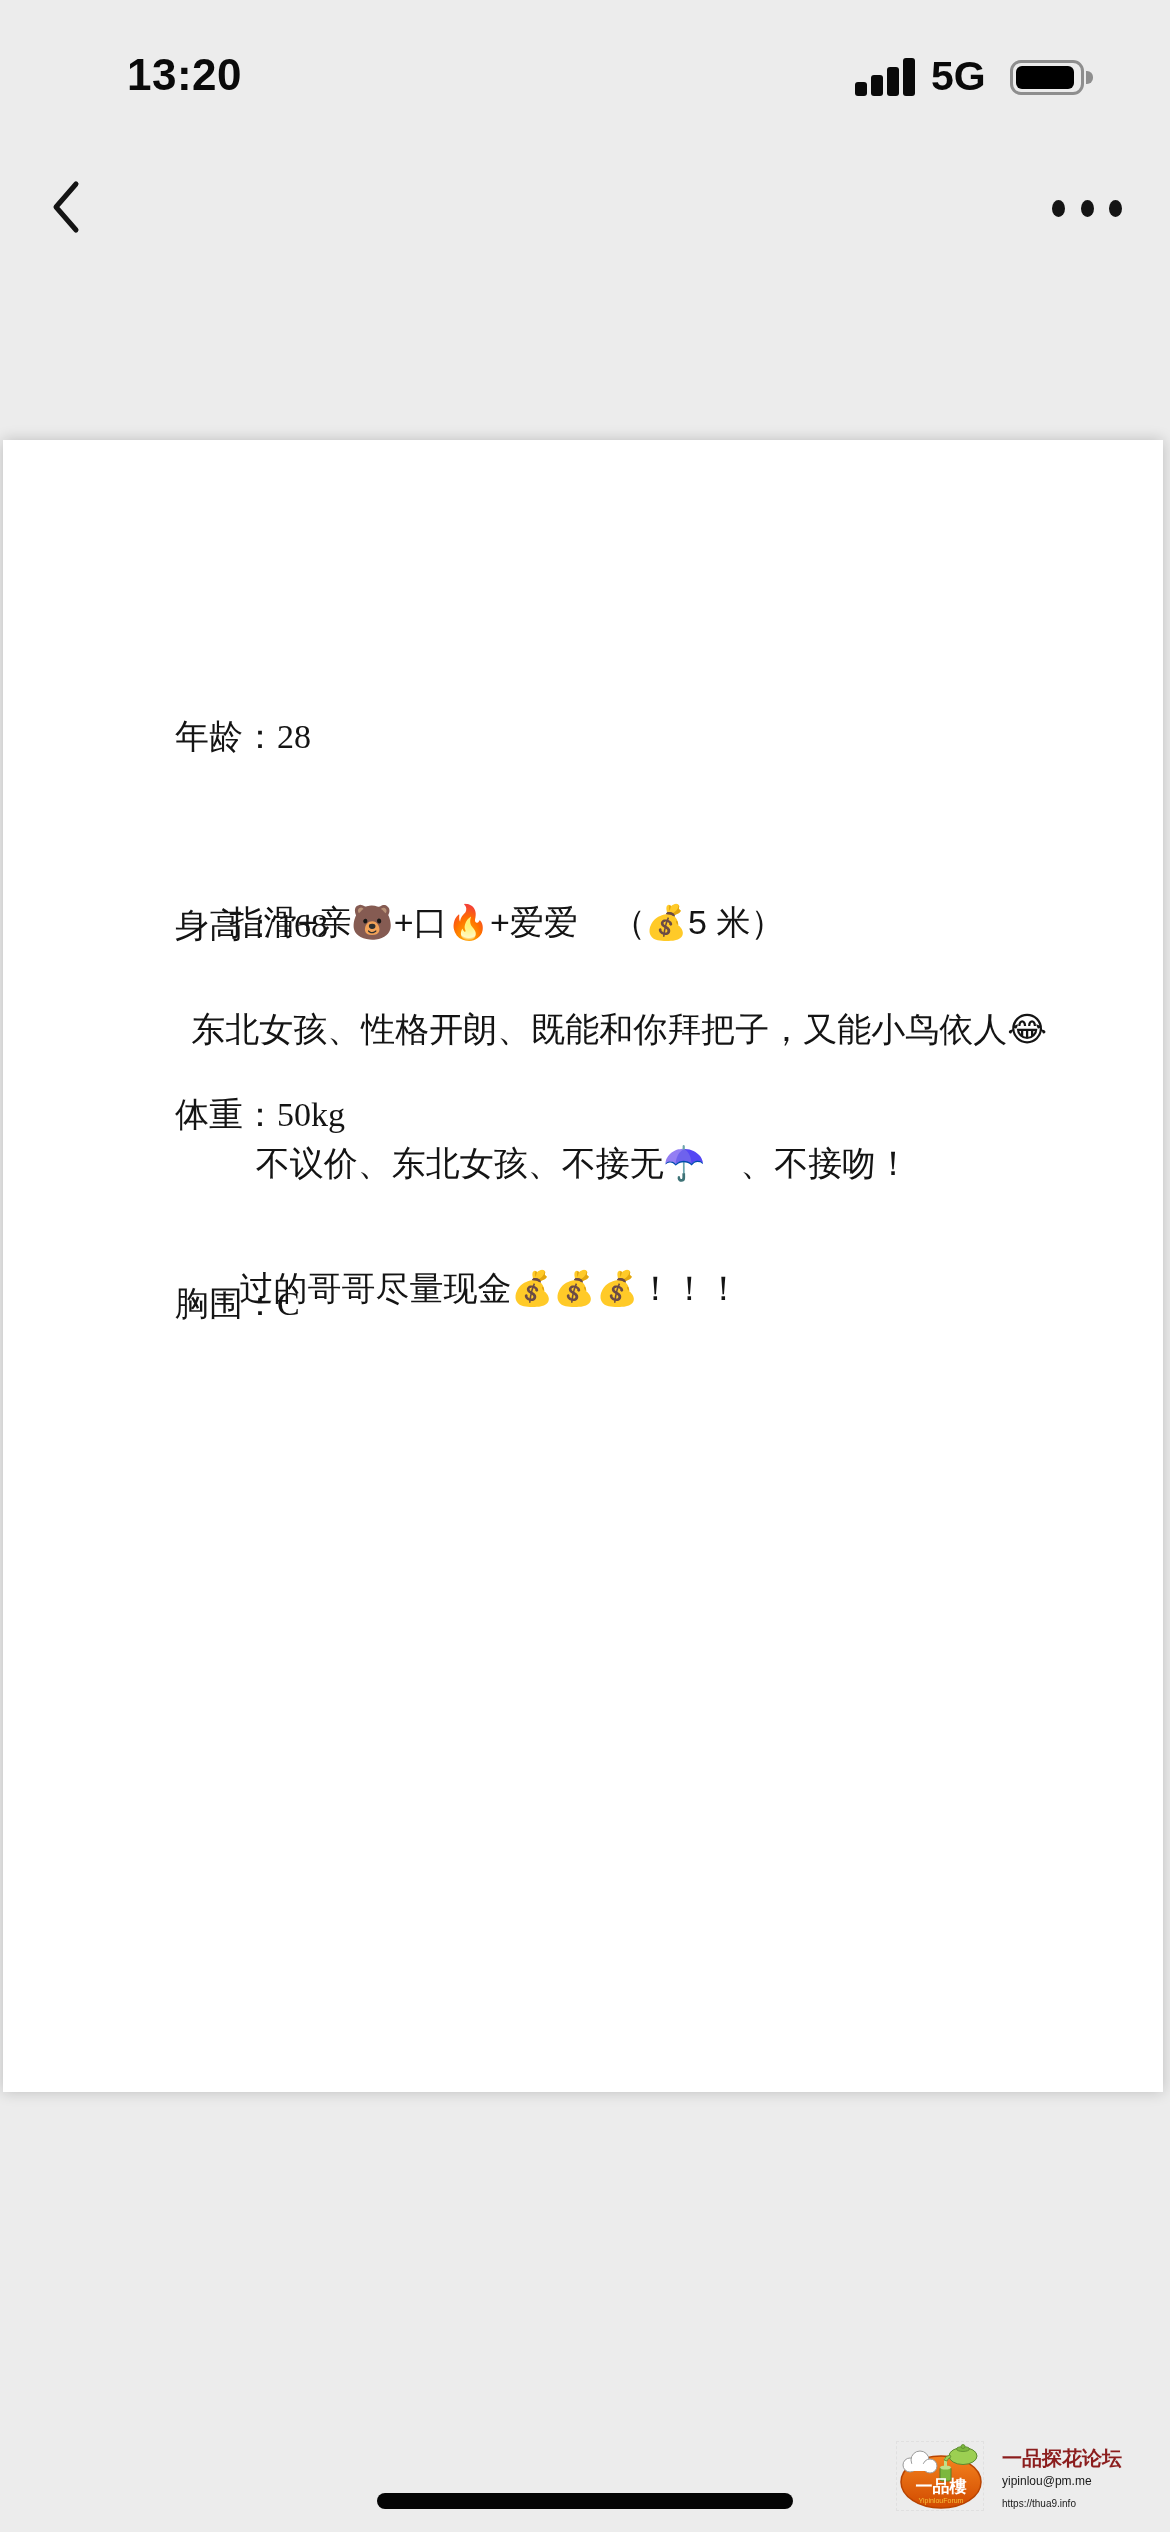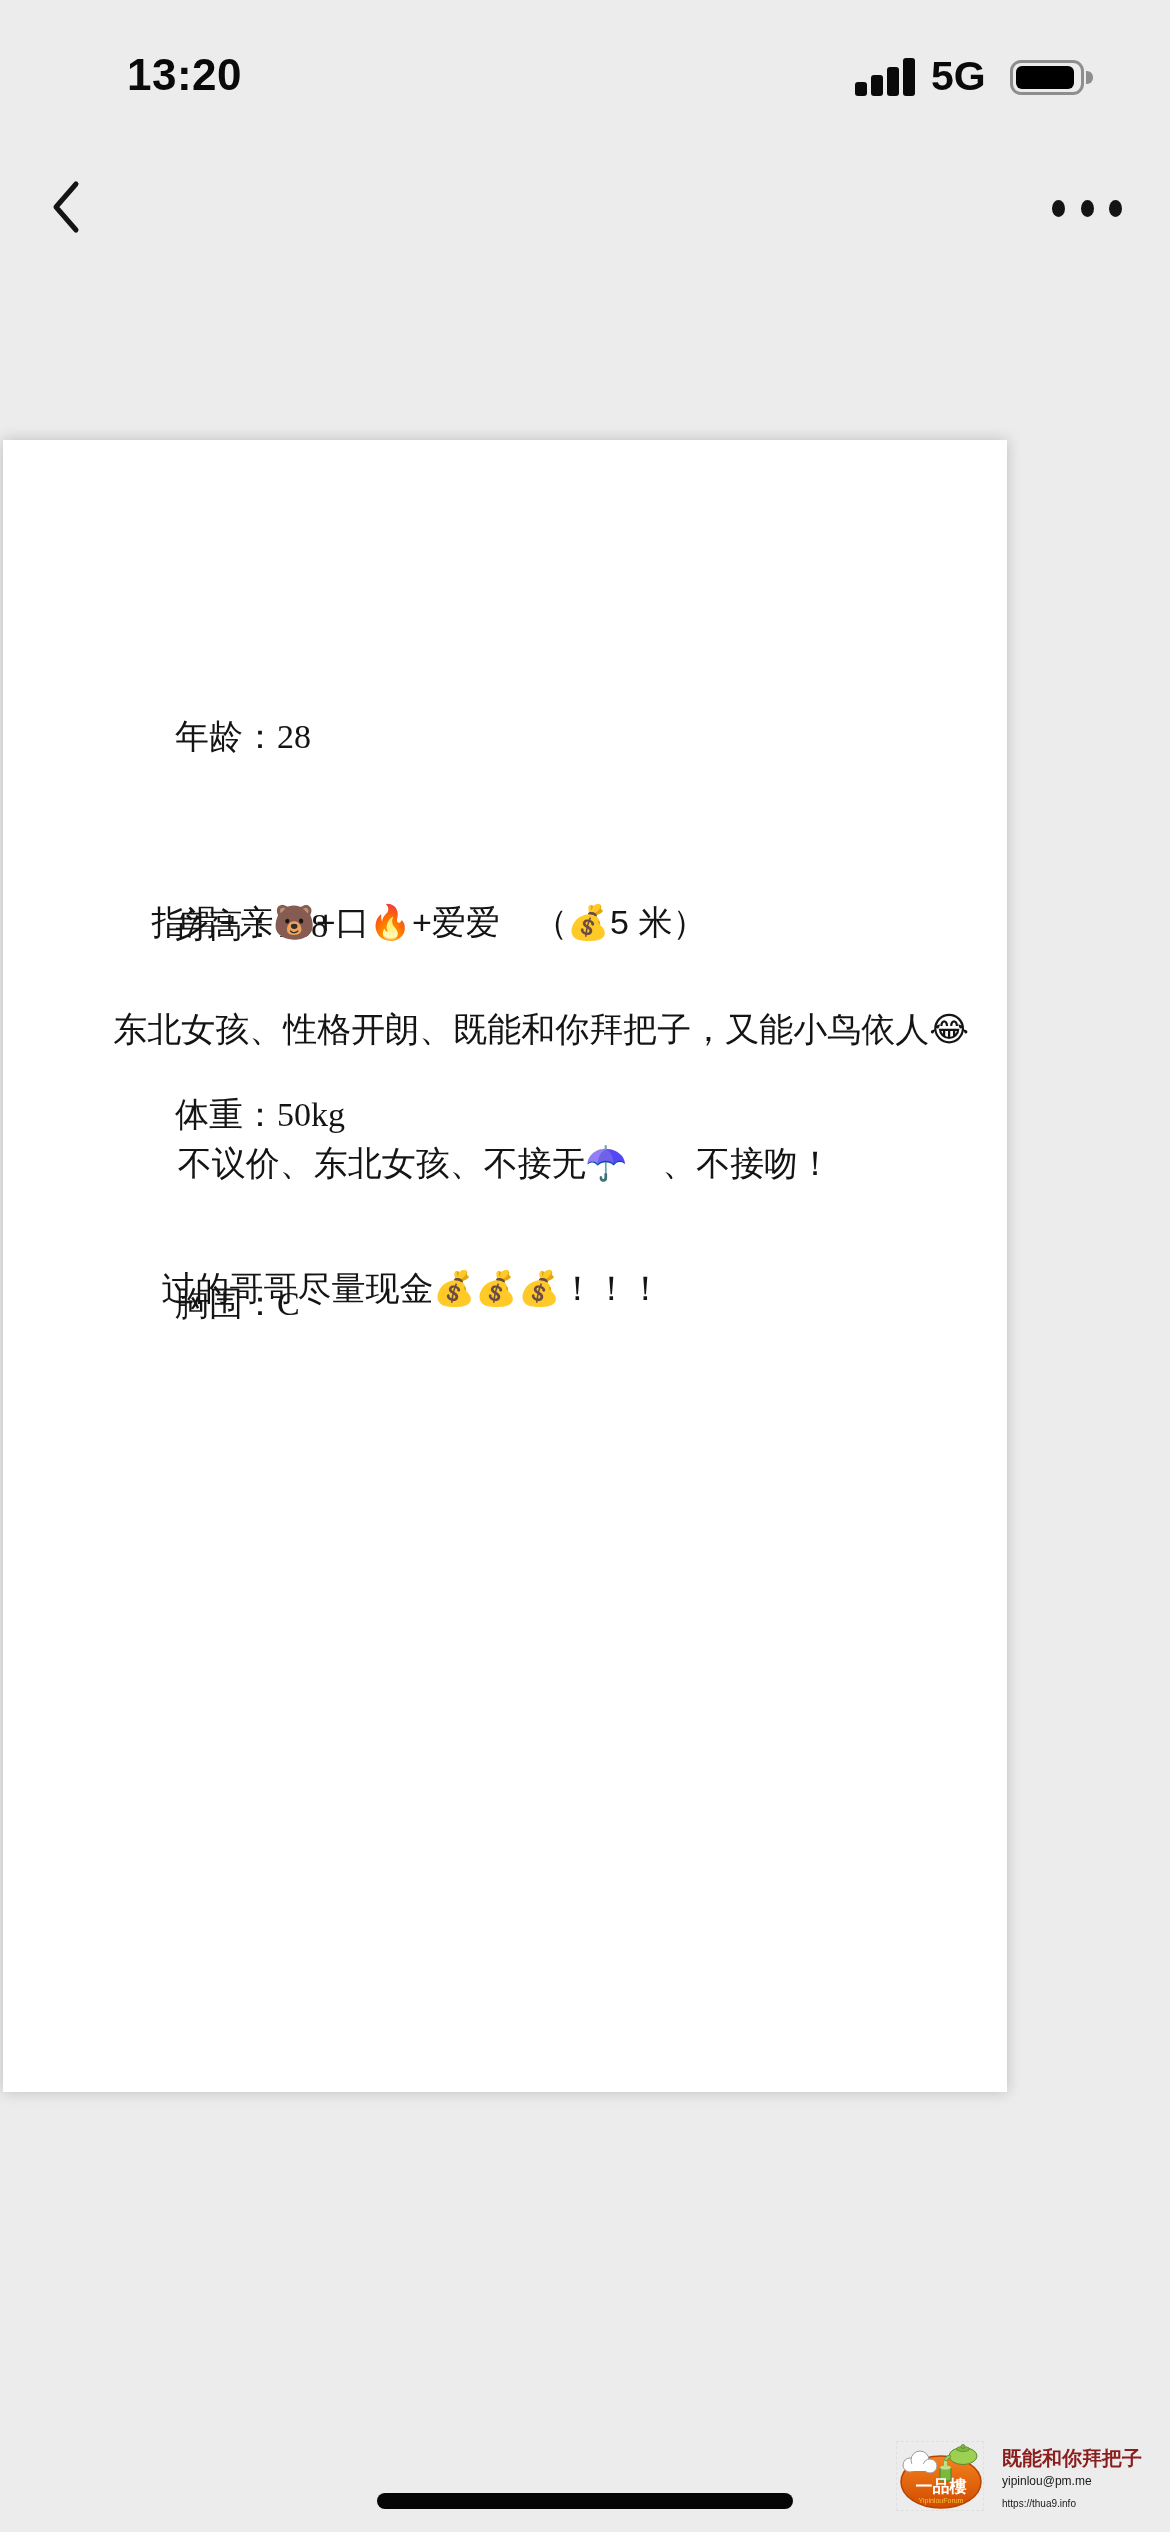--- a/index.html
+++ b/index.html
@@ -26,21 +26,21 @@
     background:#000;border-radius:6px;}
   .battery-nub{position:absolute;left:1086px;top:71px;width:7px;height:13px;
     background:#8e8e8e;border-radius:0 6px 6px 0;}
   
   .back-btn{position:absolute;left:46px;top:176px;width:44px;height:62px;cursor:pointer;}
   .more-btn{position:absolute;left:1052px;top:190px;width:70px;height:36px;
     display:flex;align-items:center;justify-content:space-between;cursor:pointer;}
   .dot{width:13px;height:17px;border-radius:50%;background:#141414;}
   
   .card{
-    position:absolute;left:3px;top:440px;width:1004px;height:1652px;
+    position:absolute;left:3px;top:440px;width:1160px;height:1652px;
     background:#ffffff;
     box-shadow:0 0 14px rgba(0,0,0,.20);
   }
   .info-block{
     position:absolute;left:172px;top:139px;
     font-family:"Liberation Serif","DejaVu Serif",serif;
     font-size:34px;line-height:63px;color:#141414;white-space:pre;
   }
   .para{
     position:absolute;left:0;width:100%;text-align:center;
@@ -129,18 +129,18 @@
       <ellipse cx="66" cy="14" rx="14" ry="8.5" fill="#9ccf52" stroke="#5c8a2e" stroke-width="1"></ellipse>
       <path d="M53,13 q-5,1 -6,5 l3,1 q1,-3 4,-4 z" fill="#9ccf52" stroke="#5c8a2e" stroke-width="0.8"></path>
       <ellipse cx="66" cy="7" rx="6.5" ry="2.5" fill="#7cb83e" stroke="#5c8a2e" stroke-width="0.8"></ellipse>
       <circle cx="66" cy="4.5" r="2" fill="#7cb83e" stroke="#5c8a2e" stroke-width="0.8"></circle>
     </g>
     <text x="44" y="50" text-anchor="middle" font-size="17" font-weight="bold" fill="#ffffff" font-family="'Liberation Sans',sans-serif">一品樓</text>
     <text x="44" y="61" text-anchor="middle" font-size="7" fill="#f5c03a" font-family="'Liberation Sans',sans-serif">YipinlouForum</text>
   </svg>
 </div>
 <div class="wm-text">
-  <div class="wm-title">既能和你拜把子</div>
+  <div class="wm-title">一品探花论坛</div>
   <div class="wm-email">yipinlou@pm.me</div>
   <div class="wm-url">https://thua9.info</div>
 </div>
 
 <div class="home-indicator"></div>
 
 </body></html>

